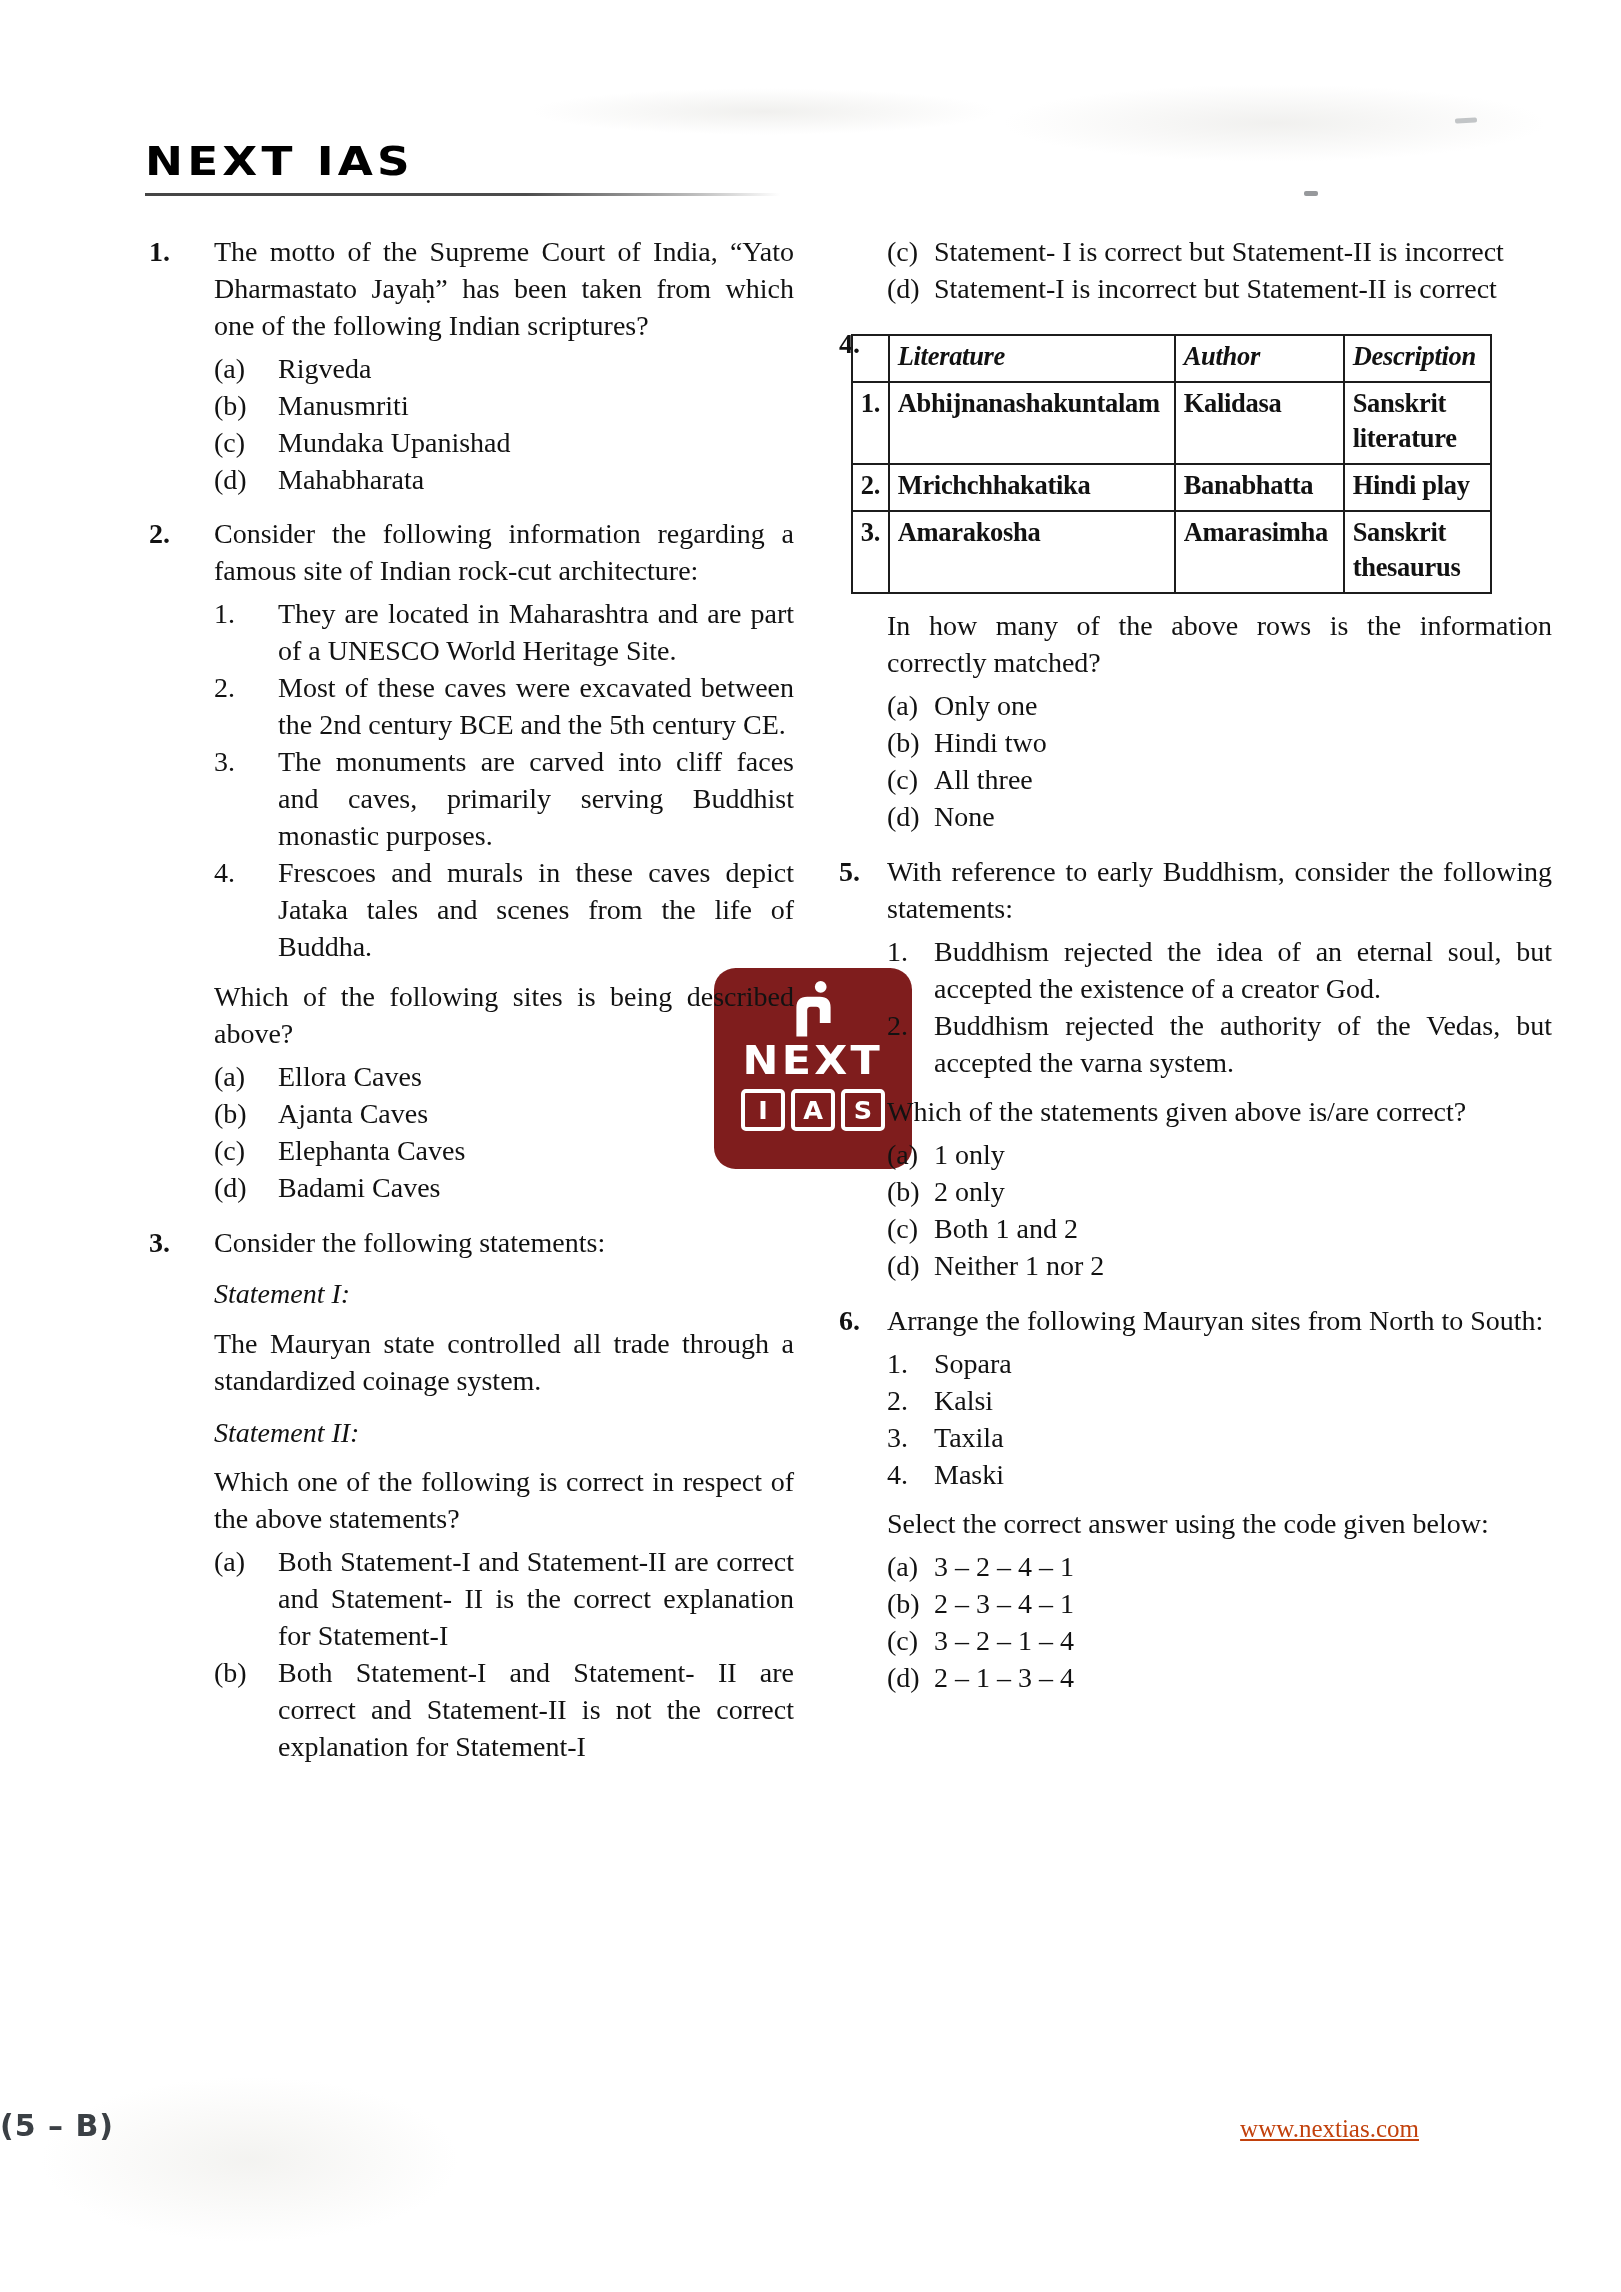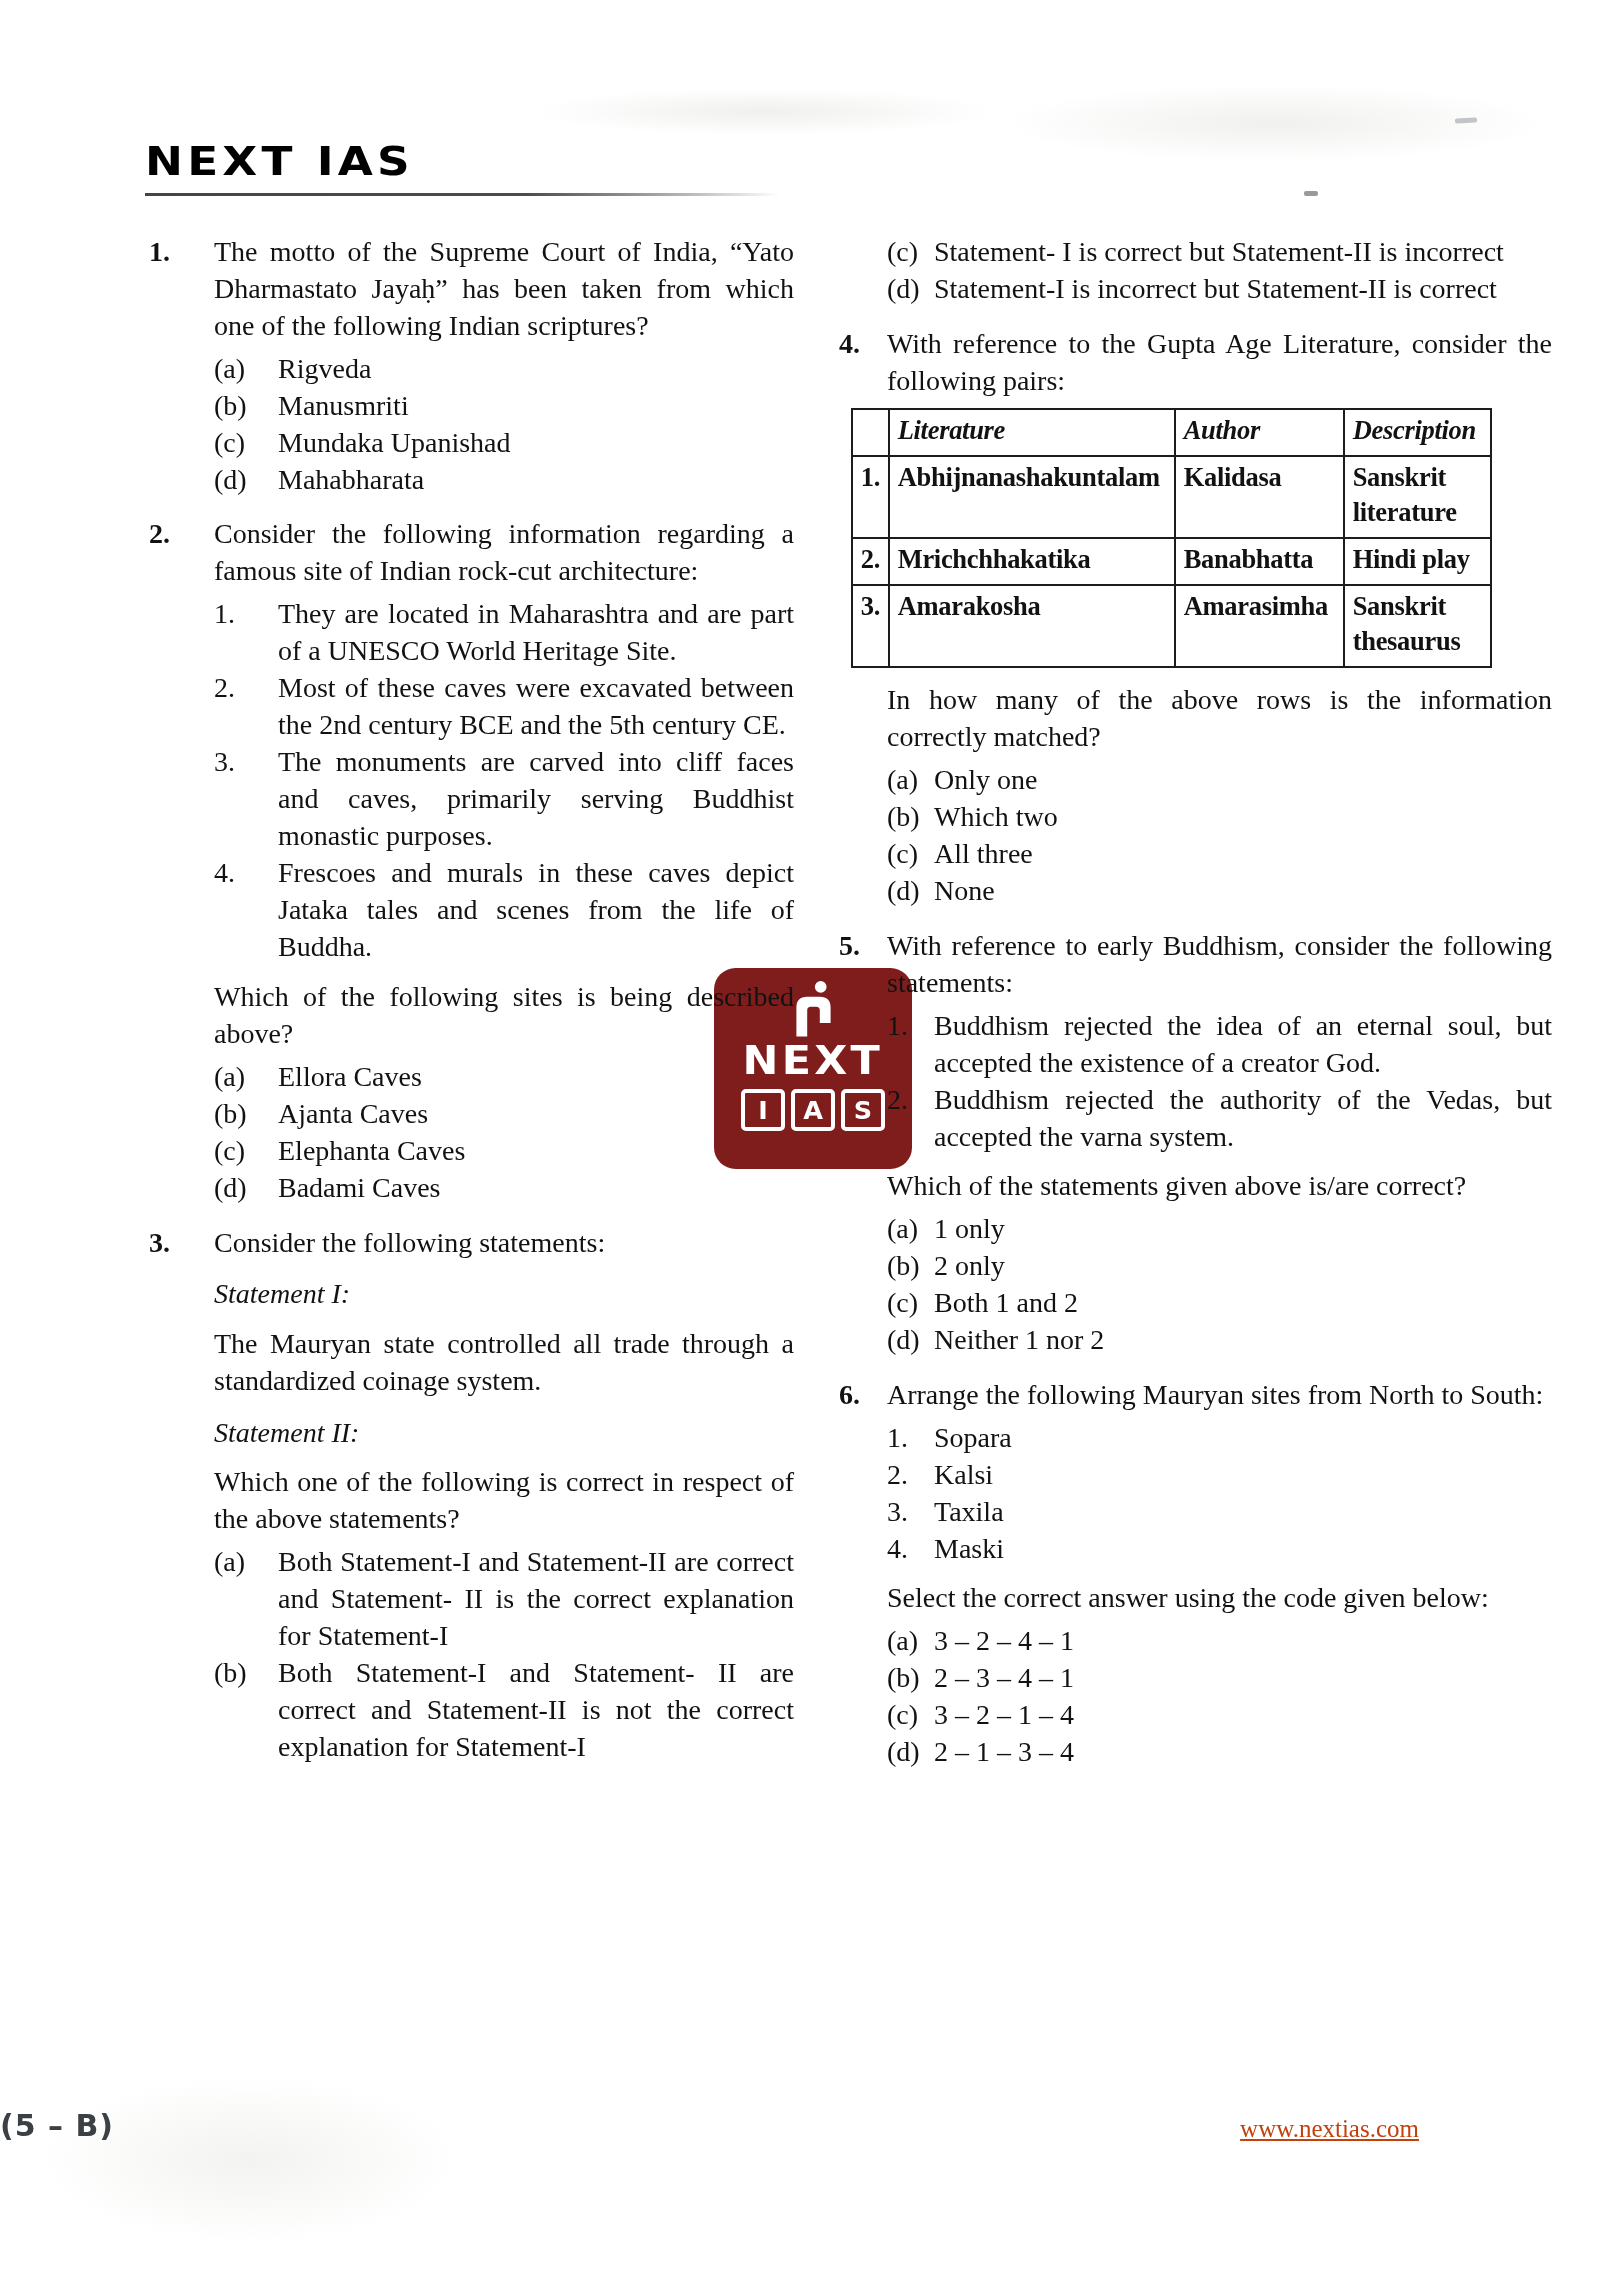--- a/index.html
+++ b/index.html
@@ -209,21 +209,20 @@
         <div class="row">
           <span class="rlabel">(d)</span>
           <span class="rtext">Statement-I is incorrect but Statement-II is correct</span>
         </div>
       </div>
     </div>
 
     <div class="q">
       <div class="qnum">4.</div>
       <div class="qbody">
-        <p class="qtext">With reference to the Gupta Age Literature, consider the following pairs:</p>
         <table class="pairs-table">
           <colgroup>
               <col class="c-n">
               <col class="c-lit">
               <col class="c-auth">
               <col class="c-desc">
             </colgroup>
           <thead>
             <tr>
               <th class="num-cell"></th>
@@ -253,21 +252,21 @@
             </tr>
           </tbody>
         </table>
         <p class="mid">In how many of the above rows is the information correctly matched?</p>
         <div class="row">
           <span class="rlabel">(a)</span>
           <span class="rtext">Only one</span>
         </div>
         <div class="row">
           <span class="rlabel">(b)</span>
-          <span class="rtext">Which two</span>
+          <span class="rtext">Hindi two</span>
         </div>
         <div class="row">
           <span class="rlabel">(c)</span>
           <span class="rtext">All three</span>
         </div>
         <div class="row">
           <span class="rlabel">(d)</span>
           <span class="rtext">None</span>
         </div>
       </div>

